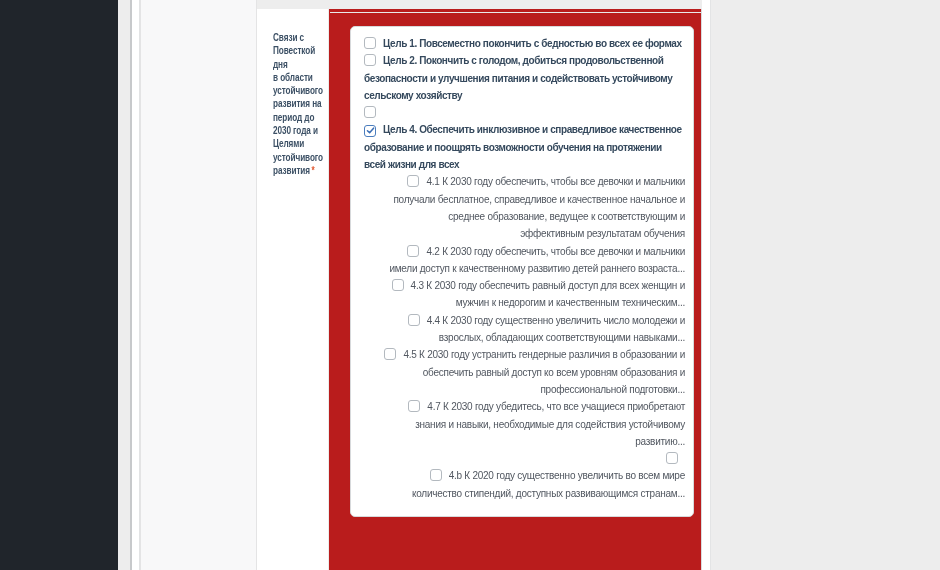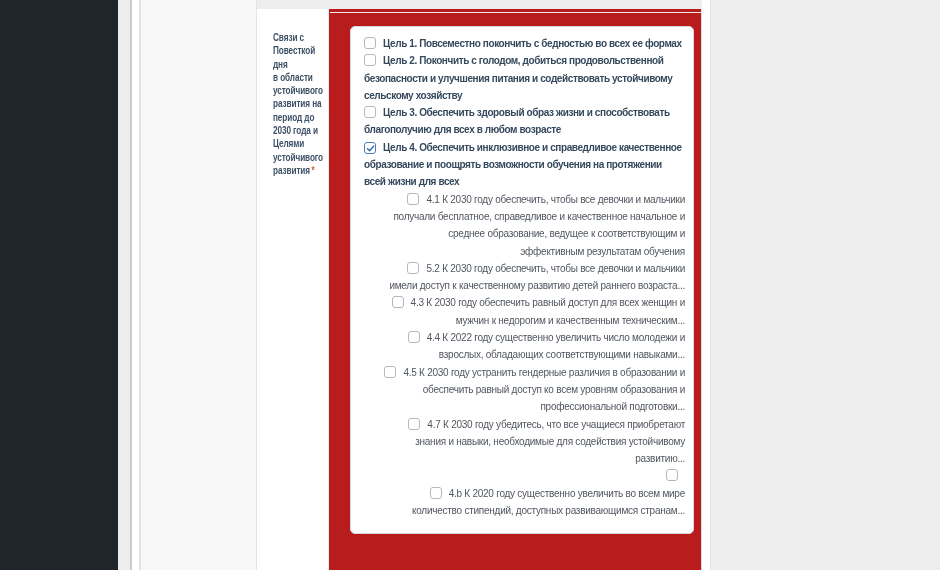--- a/index.html
+++ b/index.html
@@ -73,40 +73,40 @@
   <div class="content-cell">
     <div class="row-divider"></div>
     <div class="sdg-group">
         <label class="option top">
     <span class="cb"></span><span class="txt">Цель 1. Повсеместно покончить с бедностью во всех ее формах</span>
   </label>
         <label class="option top">
     <span class="cb"></span><span class="txt">Цель 2. Покончить с голодом, добиться продовольственной безопасности и улучшения питания и содействовать устойчивому сельскому хозяйству</span>
   </label>
         <label class="option top">
-    <span class="cb"></span><span class="txt">Цель 3. Обеспечить здоровый образ жизни и способствовать благополучию для всех в любом возрасте</span>
+    <span class="cb"></span>
   </label>
         <label class="option top checked">
     <span class="cb">
             <svg viewBox="0 0 10 10">
               <path d="M1.6 5.3 L4 7.4 L8.4 2.4" stroke="#3a6db4" stroke-width="1.7" fill="none" stroke-linecap="round" stroke-linejoin="round"></path>
             </svg>
           </span><span class="txt">Цель 4. Обеспечить инклюзивное и справедливое качественное образование и поощрять возможности обучения на протяжении всей жизни для всех</span>
   </label>
         <label class="option sub">
     <span class="cb"></span><span class="txt">4.1 К 2030 году обеспечить, чтобы все девочки и мальчики получали бесплатное, справедливое и качественное начальное и среднее образование, ведущее к соответствующим и эффективным результатам обучения</span>
   </label>
         <label class="option sub">
-    <span class="cb"></span><span class="txt">5.2 К 2030 году обеспечить, чтобы все девочки и мальчики имели доступ к качественному развитию детей раннего возраста...</span>
+    <span class="cb"></span><span class="txt">4.2 К 2030 году обеспечить, чтобы все девочки и мальчики имели доступ к качественному развитию детей раннего возраста...</span>
   </label>
         <label class="option sub">
     <span class="cb"></span><span class="txt">4.3 К 2030 году обеспечить равный доступ для всех женщин и мужчин к недорогим и качественным техническим...</span>
   </label>
         <label class="option sub">
-    <span class="cb"></span><span class="txt">4.4 К 2022 году существенно увеличить число молодежи и взрослых, обладающих соответствующими навыками...</span>
+    <span class="cb"></span><span class="txt">4.4 К 2030 году существенно увеличить число молодежи и взрослых, обладающих соответствующими навыками...</span>
   </label>
         <label class="option sub">
     <span class="cb"></span><span class="txt">4.5 К 2030 году устранить гендерные различия в образовании и обеспечить равный доступ ко всем уровням образования и профессиональной подготовки...</span>
   </label>
         <label class="option sub">
     <span class="cb"></span><span class="txt">4.7 К 2030 году убедитесь, что все учащиеся приобретают знания и навыки, необходимые для содействия устойчивому развитию...</span>
   </label>
         <label class="option sub">
     <span class="cb"></span>
   </label>

